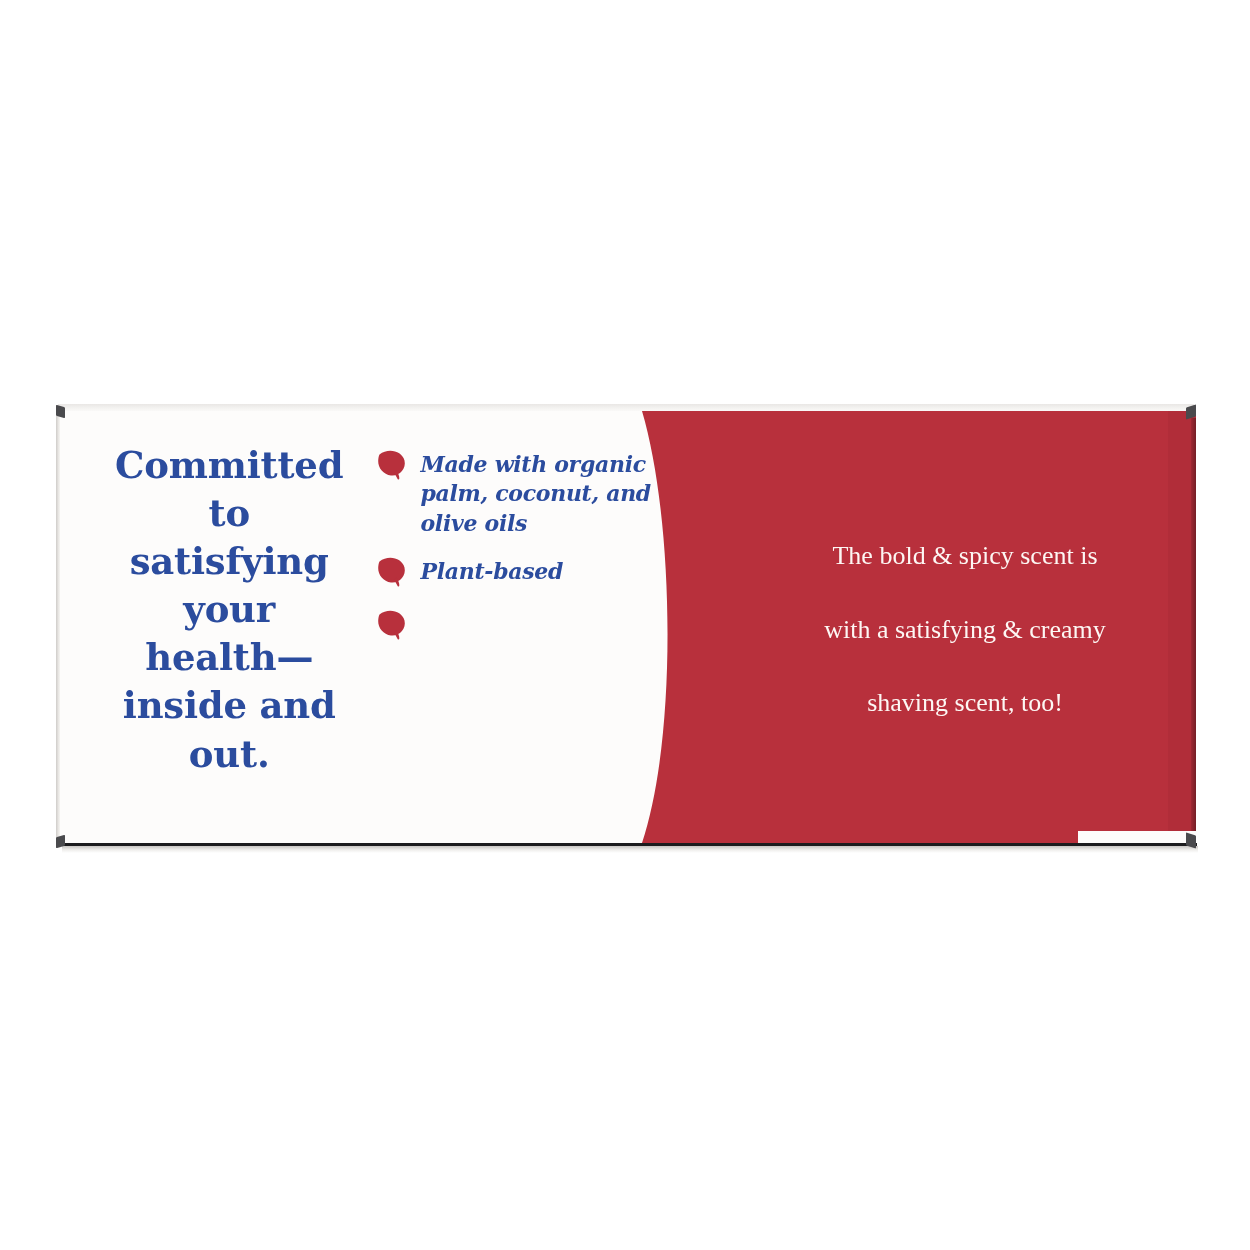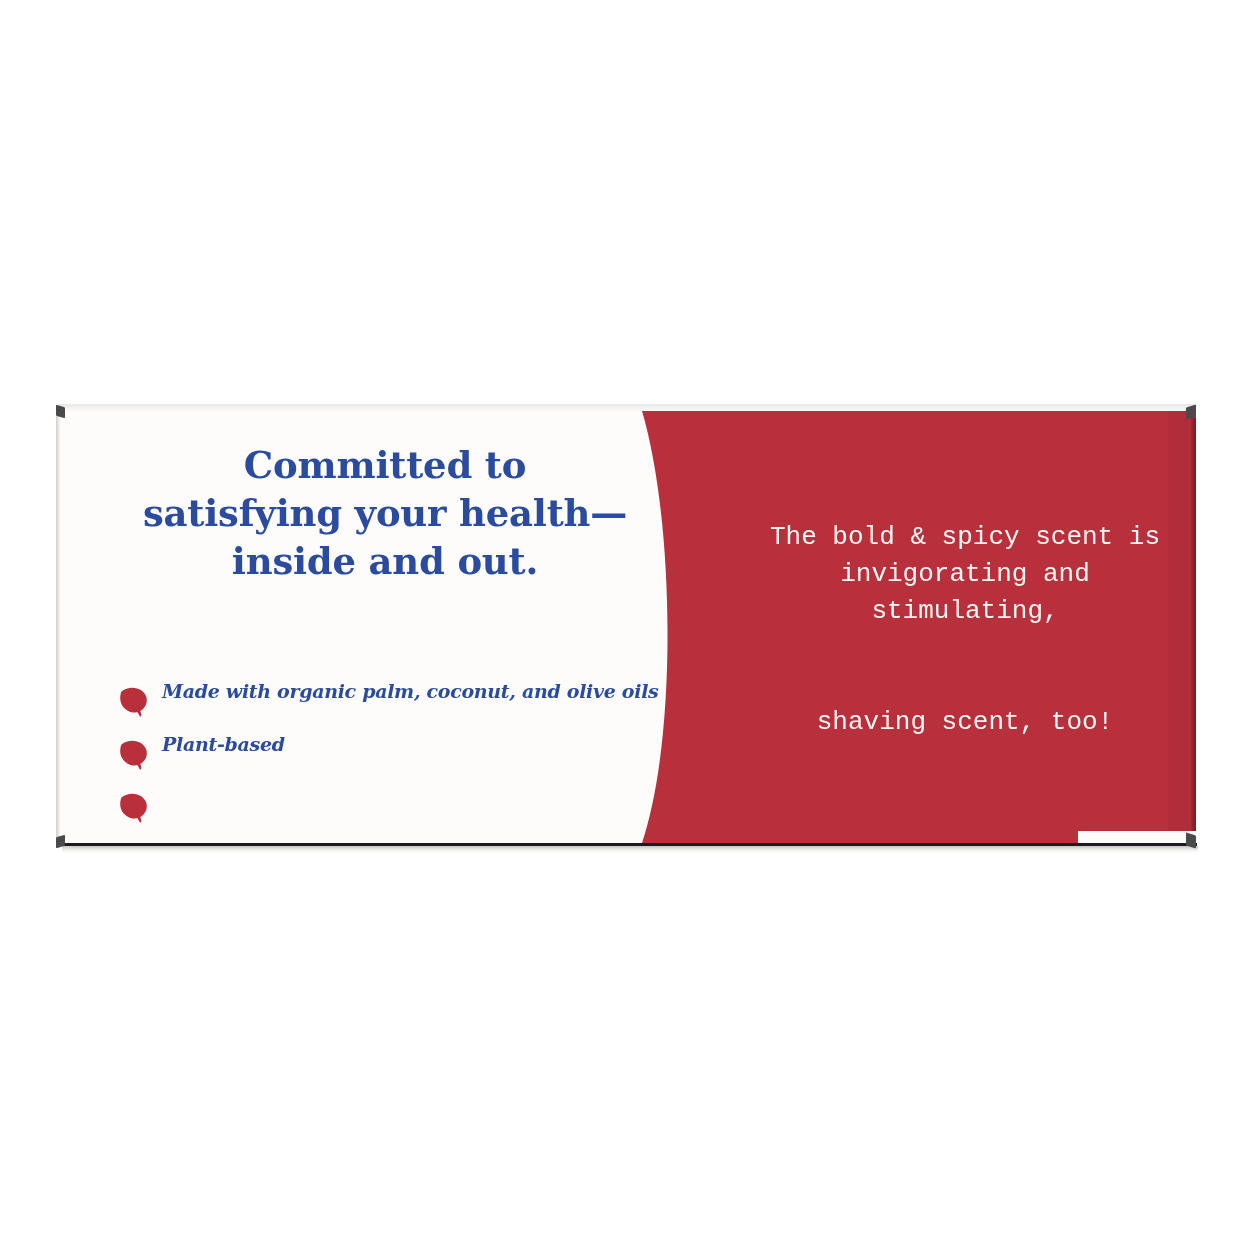--- a/index.html
+++ b/index.html
@@ -120,22 +120,21 @@
   .red-panel svg { display: block; width: 100%; height: 100%; }
 
   
   .white-column {
     position: absolute;
     left: 40px;
     top: 16px;
     width: 570px;
     height: 410px;
     display: flex;
-    flex-direction: column;
-    justify-content: space-between;
+    justify-content: flex-start;
   }
 
   .headline {
     margin: 14px 0 0 0;
     text-align: center;
     color: #2b4c9e;
     font-family: "DejaVu Serif", "Liberation Serif", serif;
     font-weight: 700;
     font-size: 37px;
     line-height: 1.30;
@@ -160,40 +159,41 @@
     margin-right: 8px;
     margin-top: 3px;
   }
   .leaf-icon svg { display: block; width: 40px; height: 40px; }
 
   .benefit-text {
     color: #2b4c9e;
     font-family: "DejaVu Serif", "Liberation Serif", serif;
     font-weight: 700;
     font-style: italic;
-    font-size: 19px;
+    font-size: 22px;
     line-height: 1.33;
     letter-spacing: -0.3px;
     padding-top: 1px;
+    margin-top: 8px;
   }
 
   
   .red-column {
     position: absolute;
     left: 690px;
     top: 0;
     width: 430px;
     height: 432px;
     display: flex;
     align-items: center;
     justify-content: center;
   }
   .scent-copy {
     color: #fdf7f4;
-    font-family: Liberation Mono, monospace;
+    font-family: Liberation Serif, serif;
     font-size: 26px;
     line-height: 1.42;
     text-align: center;
     margin: 0;
     padding: 0 6px;
     margin-top: 6px;
   }
 </style>
 </head>
 <body>
@@ -246,21 +246,21 @@
                 <path d="M7.5 10.5 C 16 3.5, 30 6.5, 32.5 16.5 C 34.5 25, 27 32.5, 19 31.5 C 11.5 30.6, 6 24, 6.2 17 C 6.3 14.3, 6.7 12.1, 7.5 10.5 Z" fill="#b8303c"></path>
                 <path d="M24.5 26.5 C 26.4 29.6, 27.4 32.3, 27.3 34.6 C 27.3 35.6, 26.1 35.9, 25.6 35 C 24.4 32.8, 23.1 30.5, 21.6 28.6 Z" fill="#b8303c"></path>
               </svg>
             </span>
           </li>
 
         </ul>
       </div>
 
       <div class="red-column">
-        <p class="scent-copy"><span>The bold &amp; spicy scent is</span><br><span>invigorating and stimulating,</span><br><br><br><span>shaving scent, too!</span></p>
+        <p class="scent-copy"><span>The bold &amp; spicy scent is</span><br><br><span>with a satisfying &amp; creamy</span><br><br><span>shaving scent, too!</span></p>
       </div>
 
       <div class="right-bevel"></div>
     </div>
 
     <div class="tuck-flap-step"></div>
     <div class="box-bottom-edge"></div>
     <div class="box-bottom-shadow"></div>
 
     <div class="corner-nib tl"></div>

